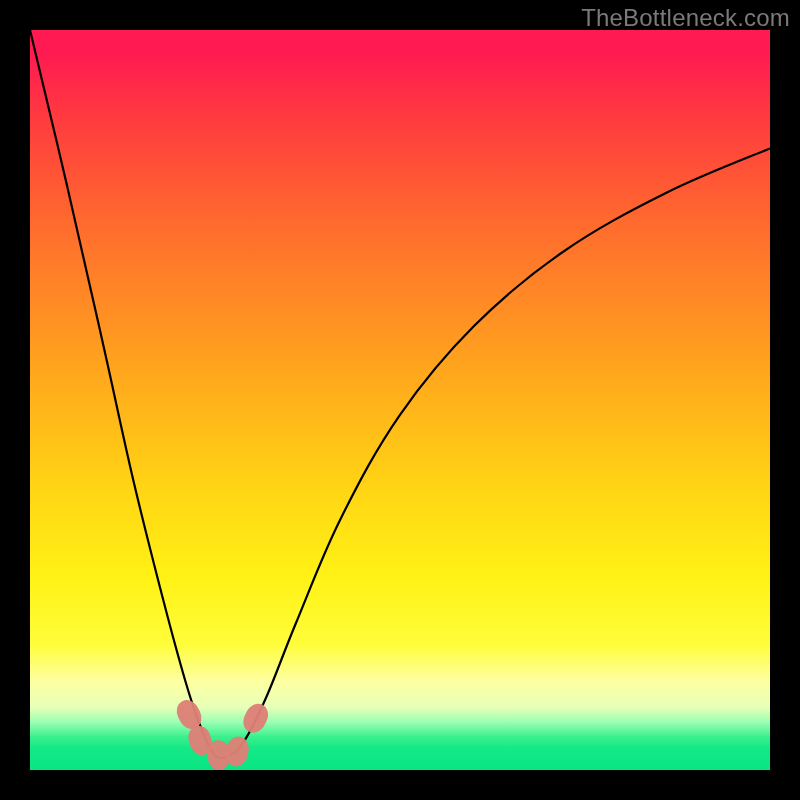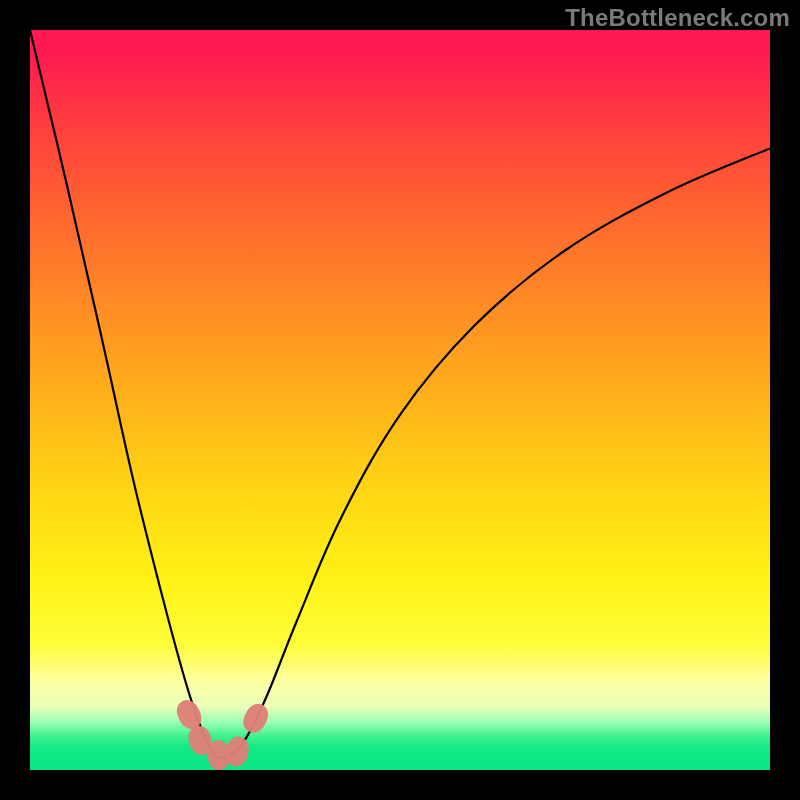--- a/index.html
+++ b/index.html
@@ -16,21 +16,21 @@
     width: 800px;
     height: 800px;
     background: #000;
   }
   .watermark {
     position: absolute;
     top: 4px;
     right: 10px;
     color: #7a7a7a;
     font-size: 24px;
-    font-weight: 700;
+    font-weight: 400;
     letter-spacing: 0.2px;
     z-index: 20;
   }
   .plot-area {
     position: absolute;
     left: 30px;
     top: 30px;
     width: 740px;
     height: 740px;
     overflow: hidden;

